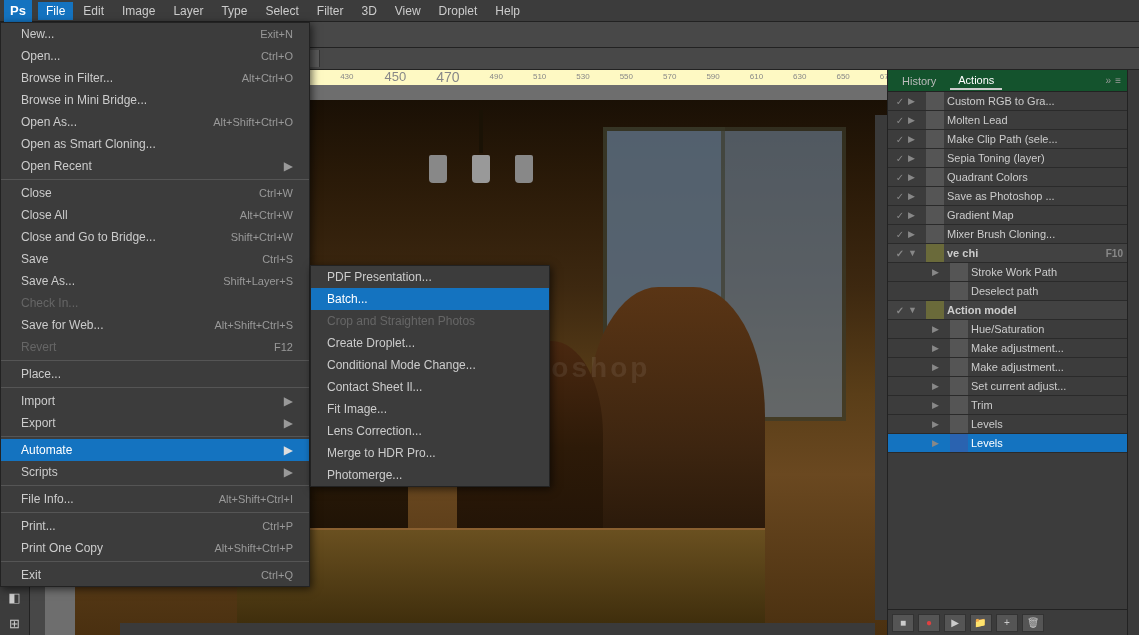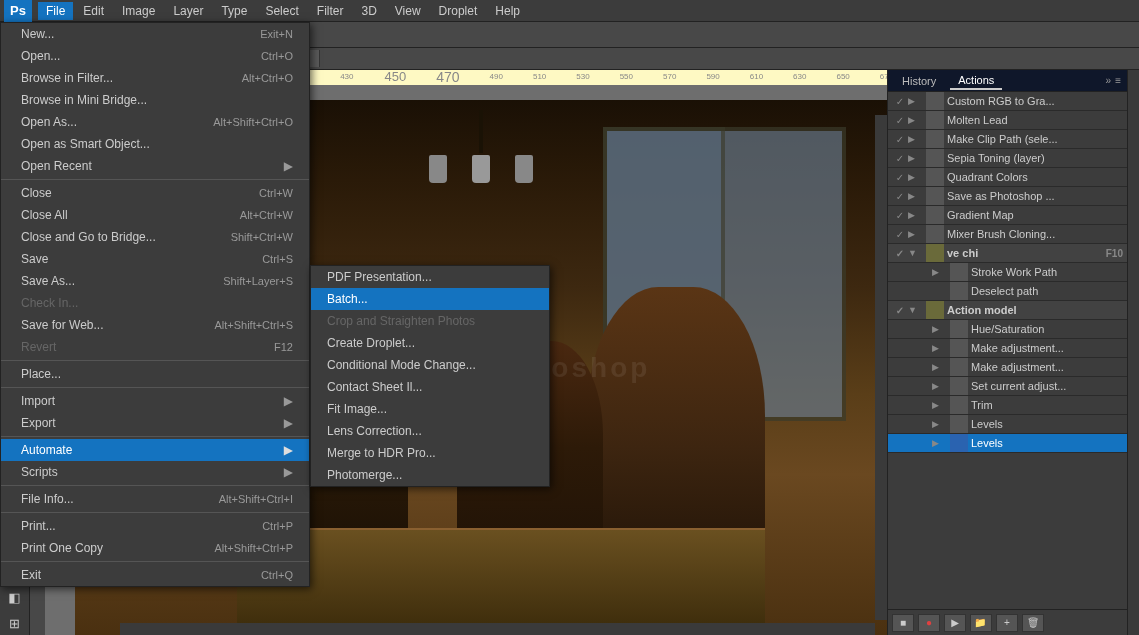--- a/index.html
+++ b/index.html
@@ -33,21 +33,21 @@
     
     .canvas-area { flex: 1; background: #6e6e6e; overflow: hidden; position: relative; }
     .canvas-ruler-h { height: 15px; background: #fef9c3; display: flex; align-items: center; padding-bottom: 2px; font-size: 9px; color: #888; position: relative; }
     .canvas-ruler-v { width: 15px; background: #484848; position: absolute; left: 0; top: 15px; bottom: 0; font-size: 9px; color: #888; }
     .canvas-image { position: absolute; left: 45px; top: 15px; right: 0; bottom: 0; overflow: hidden; background: #1a1a1a; }
     .canvas-img-content { width: 100%; height: 100%; background: linear-gradient(135deg, #2a1a0a 0%, #3d2a15 30%, #5a4020 60%, #8a6030 80%, #4a3015 100%); position: relative; overflow: hidden; }
     .watermark { position: absolute; top: 50%; left: 50%; transform: translate(-50%, -50%); color: rgba(255,255,255,0.08); font-size: 28px; font-weight: bold; letter-spacing: 3px; white-space: nowrap; }
 
     
     .right-panels { width: 240px; background: #3c3c3c; border-left: 1px solid #222; display: flex; flex-direction: column; }
-    .panel-header { display: flex; align-items: center; background: #0f172a; height: 22px; padding: 0 6px; border-bottom: 1px solid #222; font-size: 11px; color: #bbb; gap: 6px; }
+    .panel-header { display: flex; align-items: center; background: #14532d; height: 22px; padding: 0 6px; border-bottom: 1px solid #222; font-size: 11px; color: #bbb; gap: 6px; }
     .panel-tab { padding: 2px 8px; cursor: pointer; }
     .panel-tab.active { color: #fff; border-bottom: 2px solid #ccc; }
     .panel-icons { margin-left: auto; display: flex; gap: 4px; }
     .panel-icon { font-size: 10px; color: #999; cursor: pointer; }
 
     
     .actions-list { flex: 1; overflow-y: auto; background: #3c3c3c; }
     .action-item { display: flex; align-items: center; padding: 2px 4px; height: 19px; border-bottom: 1px solid #2a2a2a; cursor: pointer; font-size: 11px; }
     .action-item.selected { background: #1473c0; color: #fff; }
     .action-check { width: 16px; text-align: center; color: #888; font-size: 10px; }
@@ -362,21 +362,21 @@
       <span class="shortcut">Alt+Ctrl+O</span>
     </div>
     <div class="dropdown-item">
       <span>Browse in Mini Bridge...</span>
     </div>
     <div class="dropdown-item">
       <span>Open As...</span>
       <span class="shortcut">Alt+Shift+Ctrl+O</span>
     </div>
     <div class="dropdown-item">
-      <span>Open as Smart Object...</span>
+      <span>Open as Smart Cloning...</span>
     </div>
     <div class="dropdown-item">
       <span>Open Recent</span>
       <span class="arrow">▶</span>
     </div>
     <div class="dropdown-item separator"></div>
     <div class="dropdown-item">
       <span>Close</span>
       <span class="shortcut">Ctrl+W</span>
     </div>

